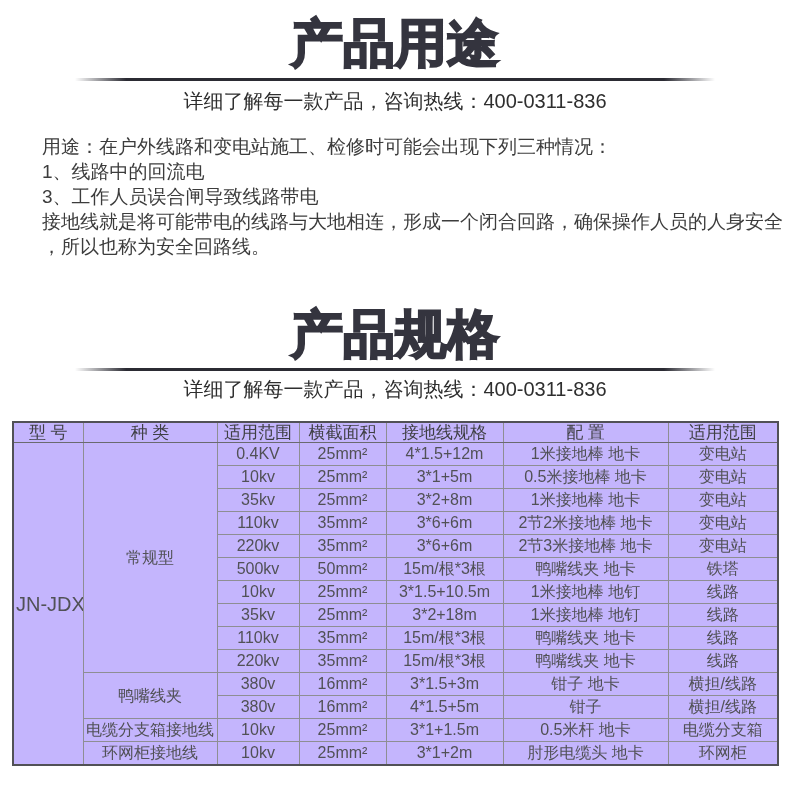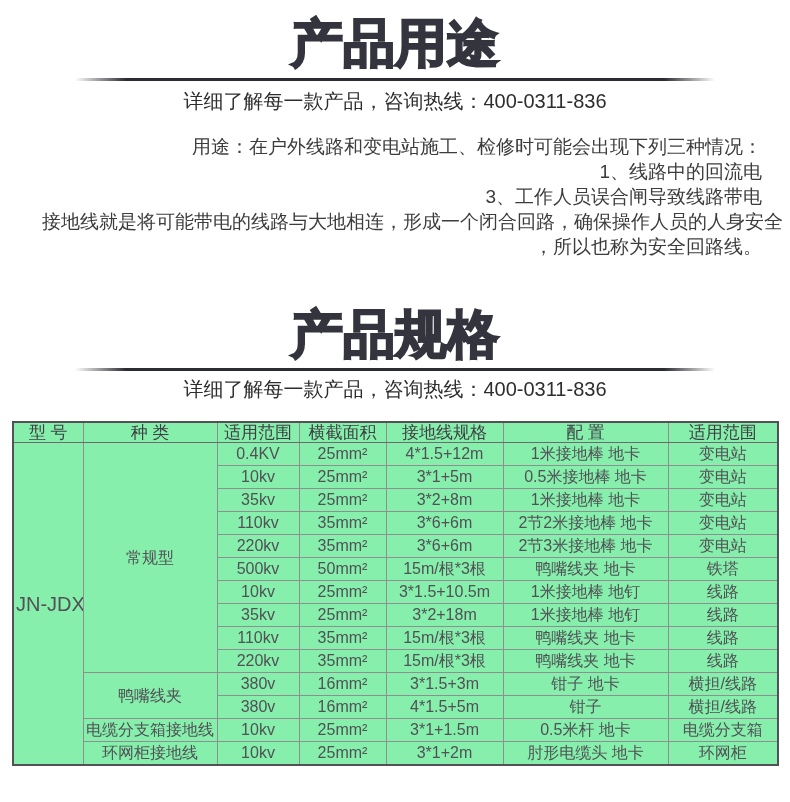--- a/index.html
+++ b/index.html
@@ -51,34 +51,34 @@
   #hotline-usage { top: 90px; }
   #hotline-specs { top: 378px; }
   .body-text {
     position: absolute;
     top: 134px;
     left: 42px;
     right: 28px;
     font-size: 19px;
     line-height: 25px;
     color: #3c3c3c;
-    text-align: right;
+    text-align: left;
   }
   .body-line { white-space: nowrap; }
   .table-wrap {
     position: absolute;
     top: 421px;
     left: 12px;
   }
   table.spec {
     border-collapse: collapse;
     table-layout: fixed;
     width: 765px;
     border: 2px solid #515156;
-    background: #86efac;
+    background: #c4b5fd;
   }
   table.spec td {
     border: 1px solid #8e8e93;
     text-align: center;
     vertical-align: middle;
     font-size: 16px;
     line-height: 22px;
     height: 22px;
     color: #515156;
     padding: 0 2px;

